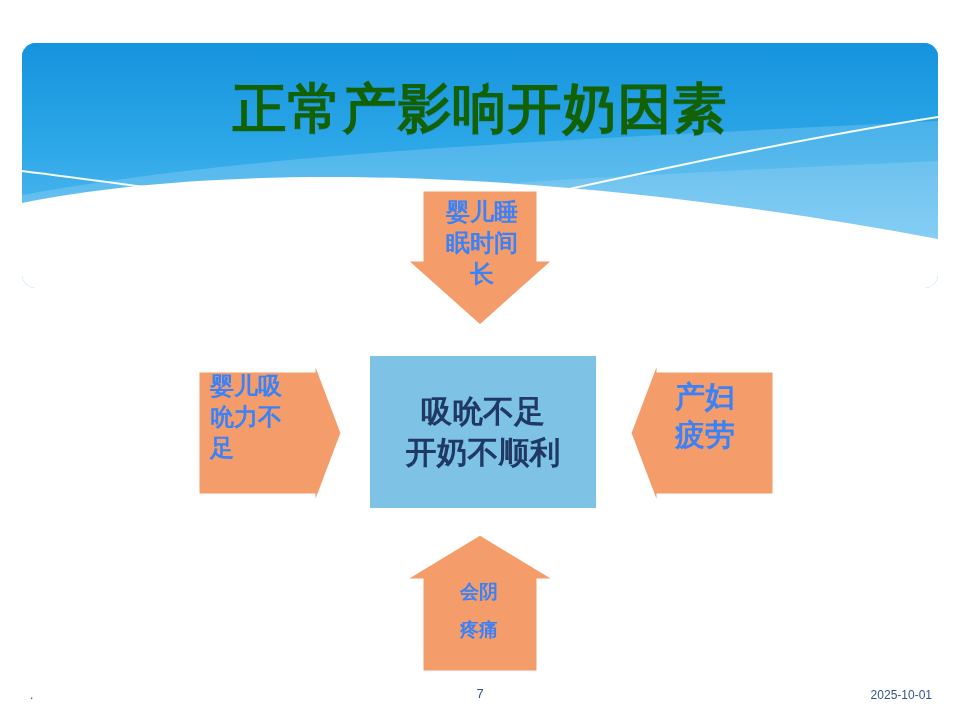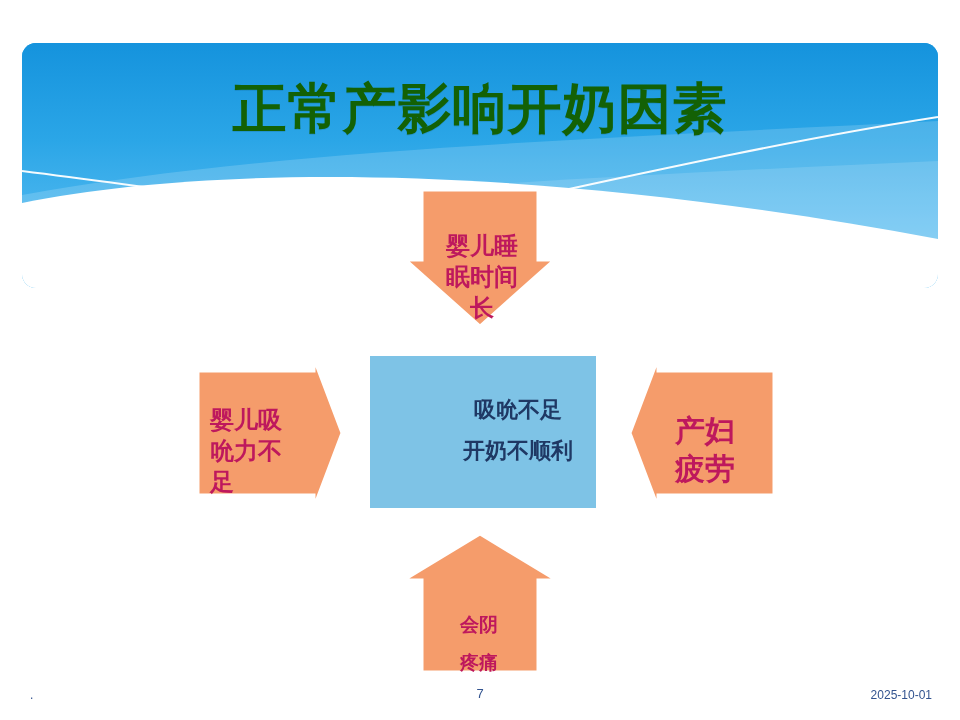--- a/index.html
+++ b/index.html
@@ -84,41 +84,39 @@
     top: 340px;
     width: 226px;
     height: 152px;
     background: #7ec3e6;
   }
   #center-box-label {
     left: 370px;
     top: 340px;
     width: 226px;
     height: 152px;
-    font-size: 22px;
+    font-size: 31px;
     line-height: 41px;
     color: #1f3864;
-    font-family: Liberation Mono, monospace;
-    margin-left: 35px;
+    font-family: Liberation Sans, sans-serif;
   }
 
   
   .arrow-svg {
     position: absolute;
     display: block;
   }
   #arrow-top-svg   { left: 404px; top: 172px; width: 152px; height: 140px; }
   #arrow-left-svg  { left: 196px; top: 341px; width: 148px; height: 152px; }
   #arrow-right-svg { left: 628px; top: 341px; width: 148px; height: 152px; }
   #arrow-bottom-svg{ left: 402px; top: 516px; width: 156px; height: 142px; }
 
   .arrow-label {
-    color: #be185d;
-    font-family: Liberation Sans, sans-serif;
-    margin-top: 32px;
+    color: #3b82f6;
+    font-family: Liberation Mono, monospace;
   }
   #arrow-top-label {
     left: 420px; top: 182px; width: 124px; height: 96px;
     font-size: 24px; line-height: 31px;
     align-items: flex-start;
   }
   #arrow-left-label {
     left: 204px; top: 356px; width: 112px; height: 116px;
     font-size: 24px; line-height: 31px;
     align-items: flex-start;

